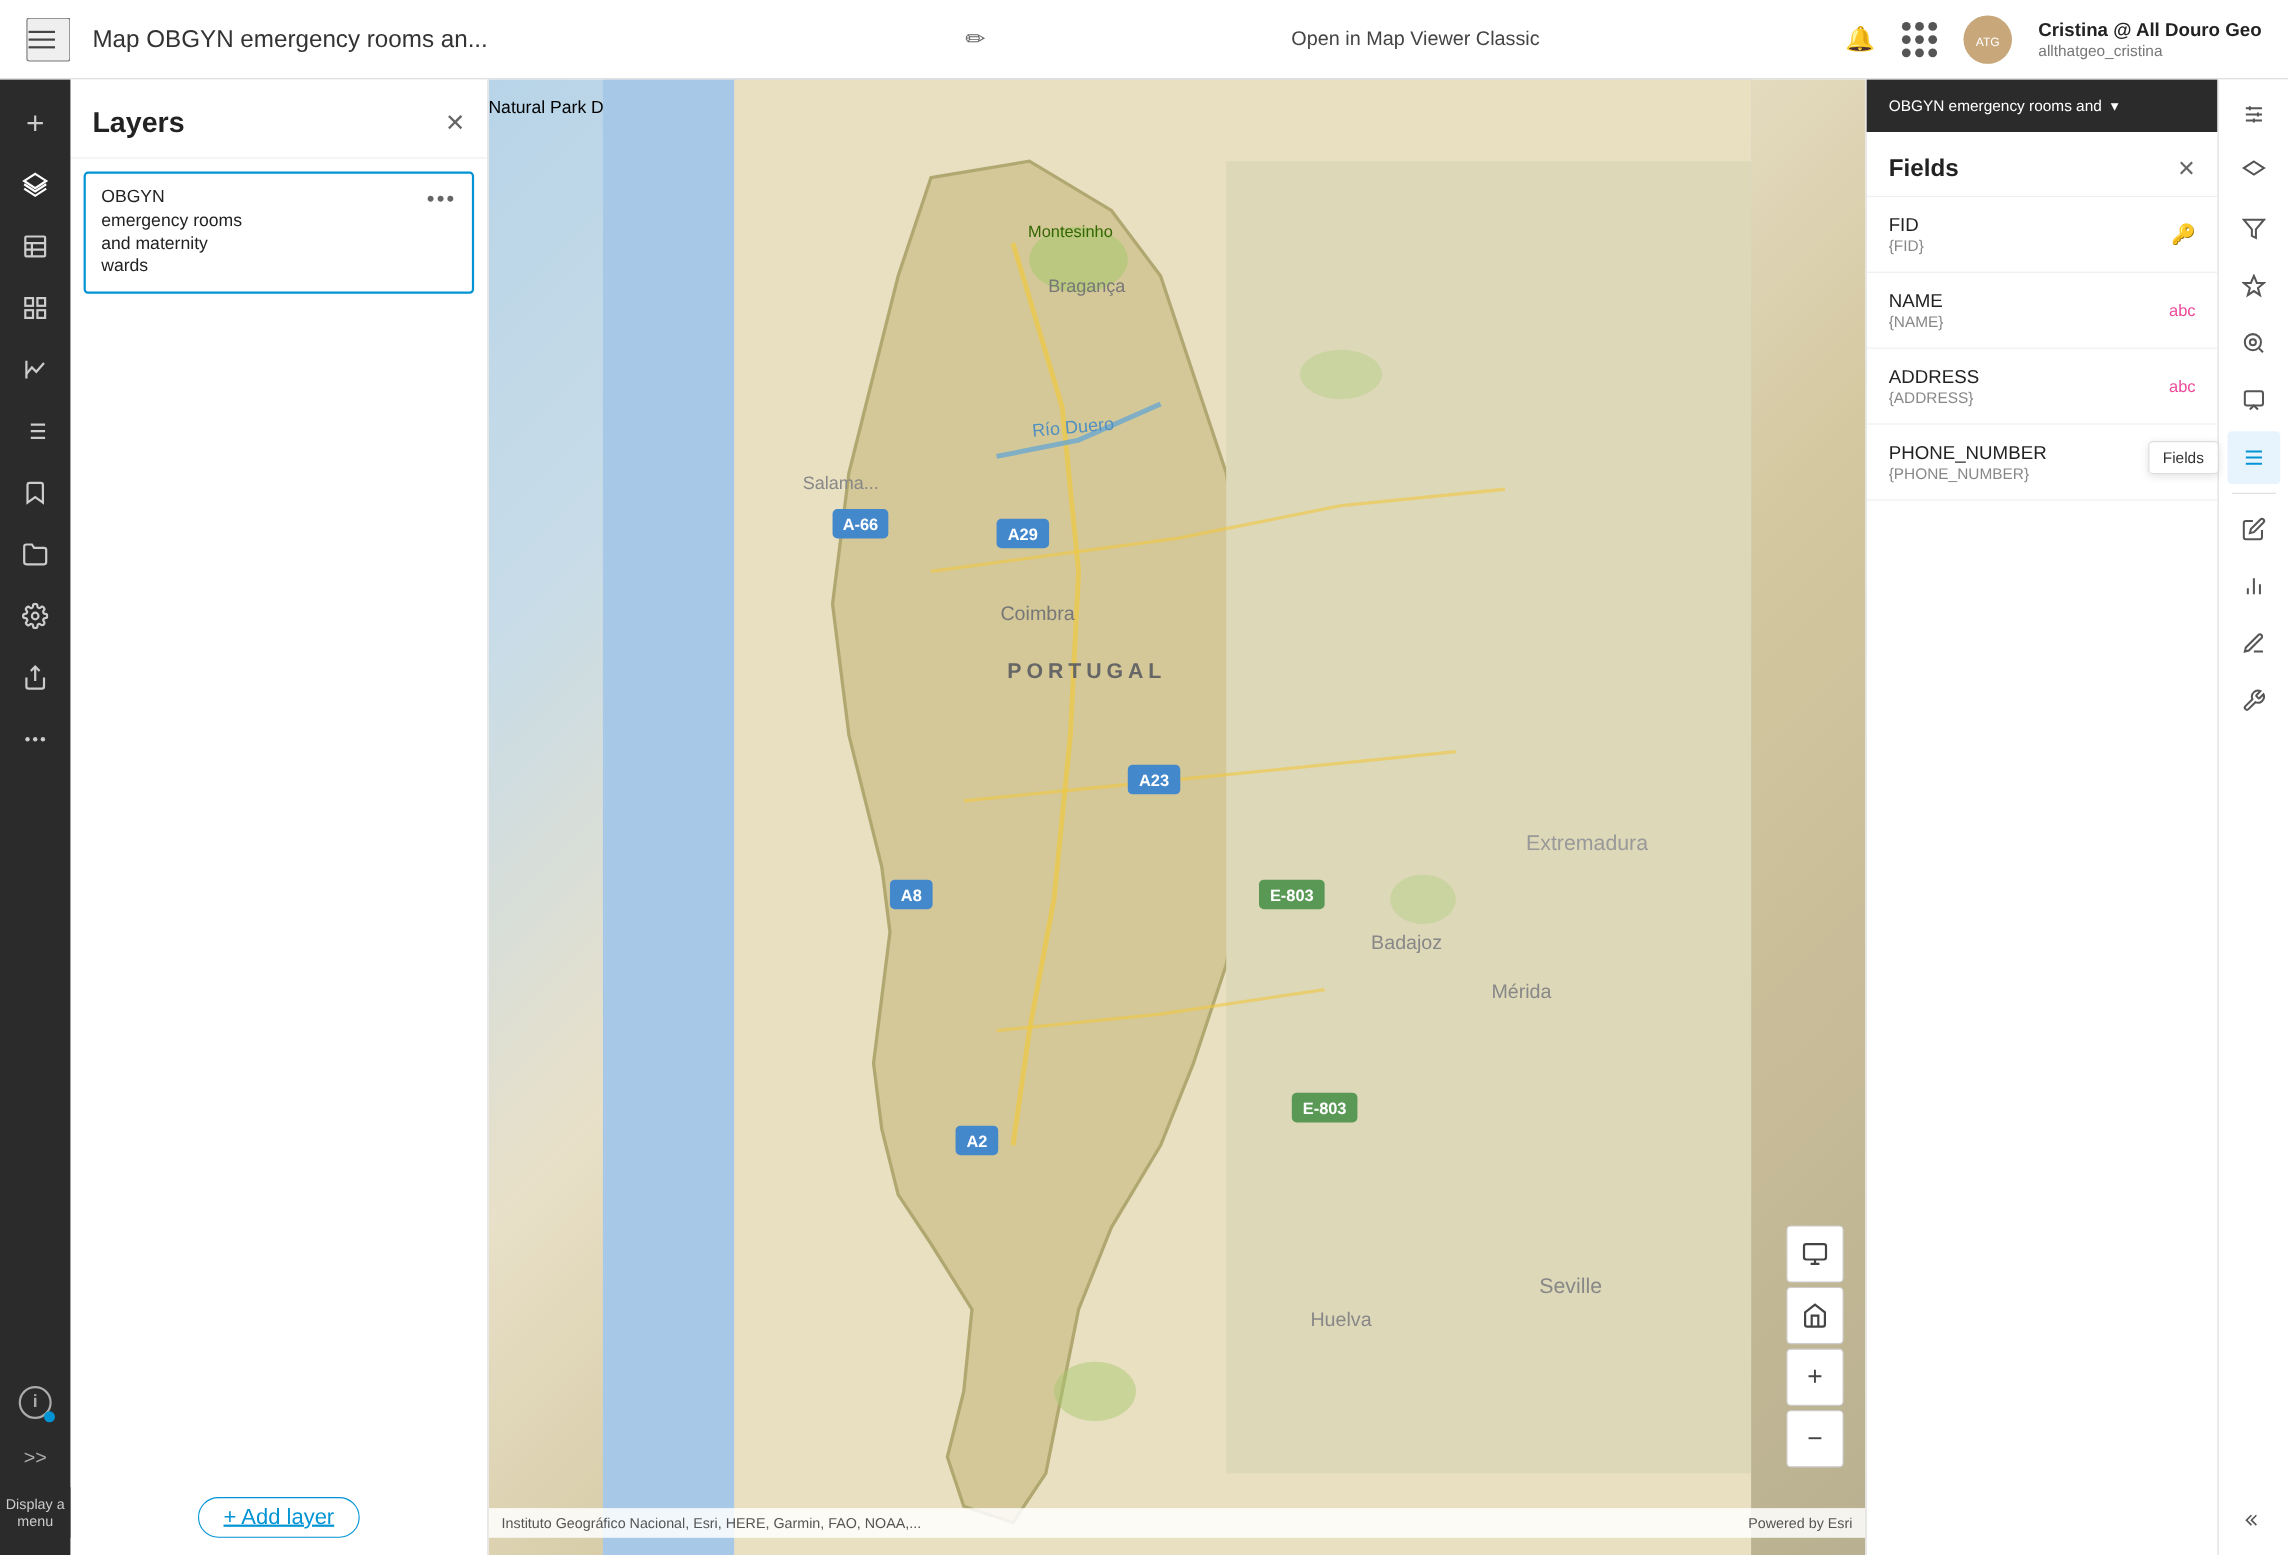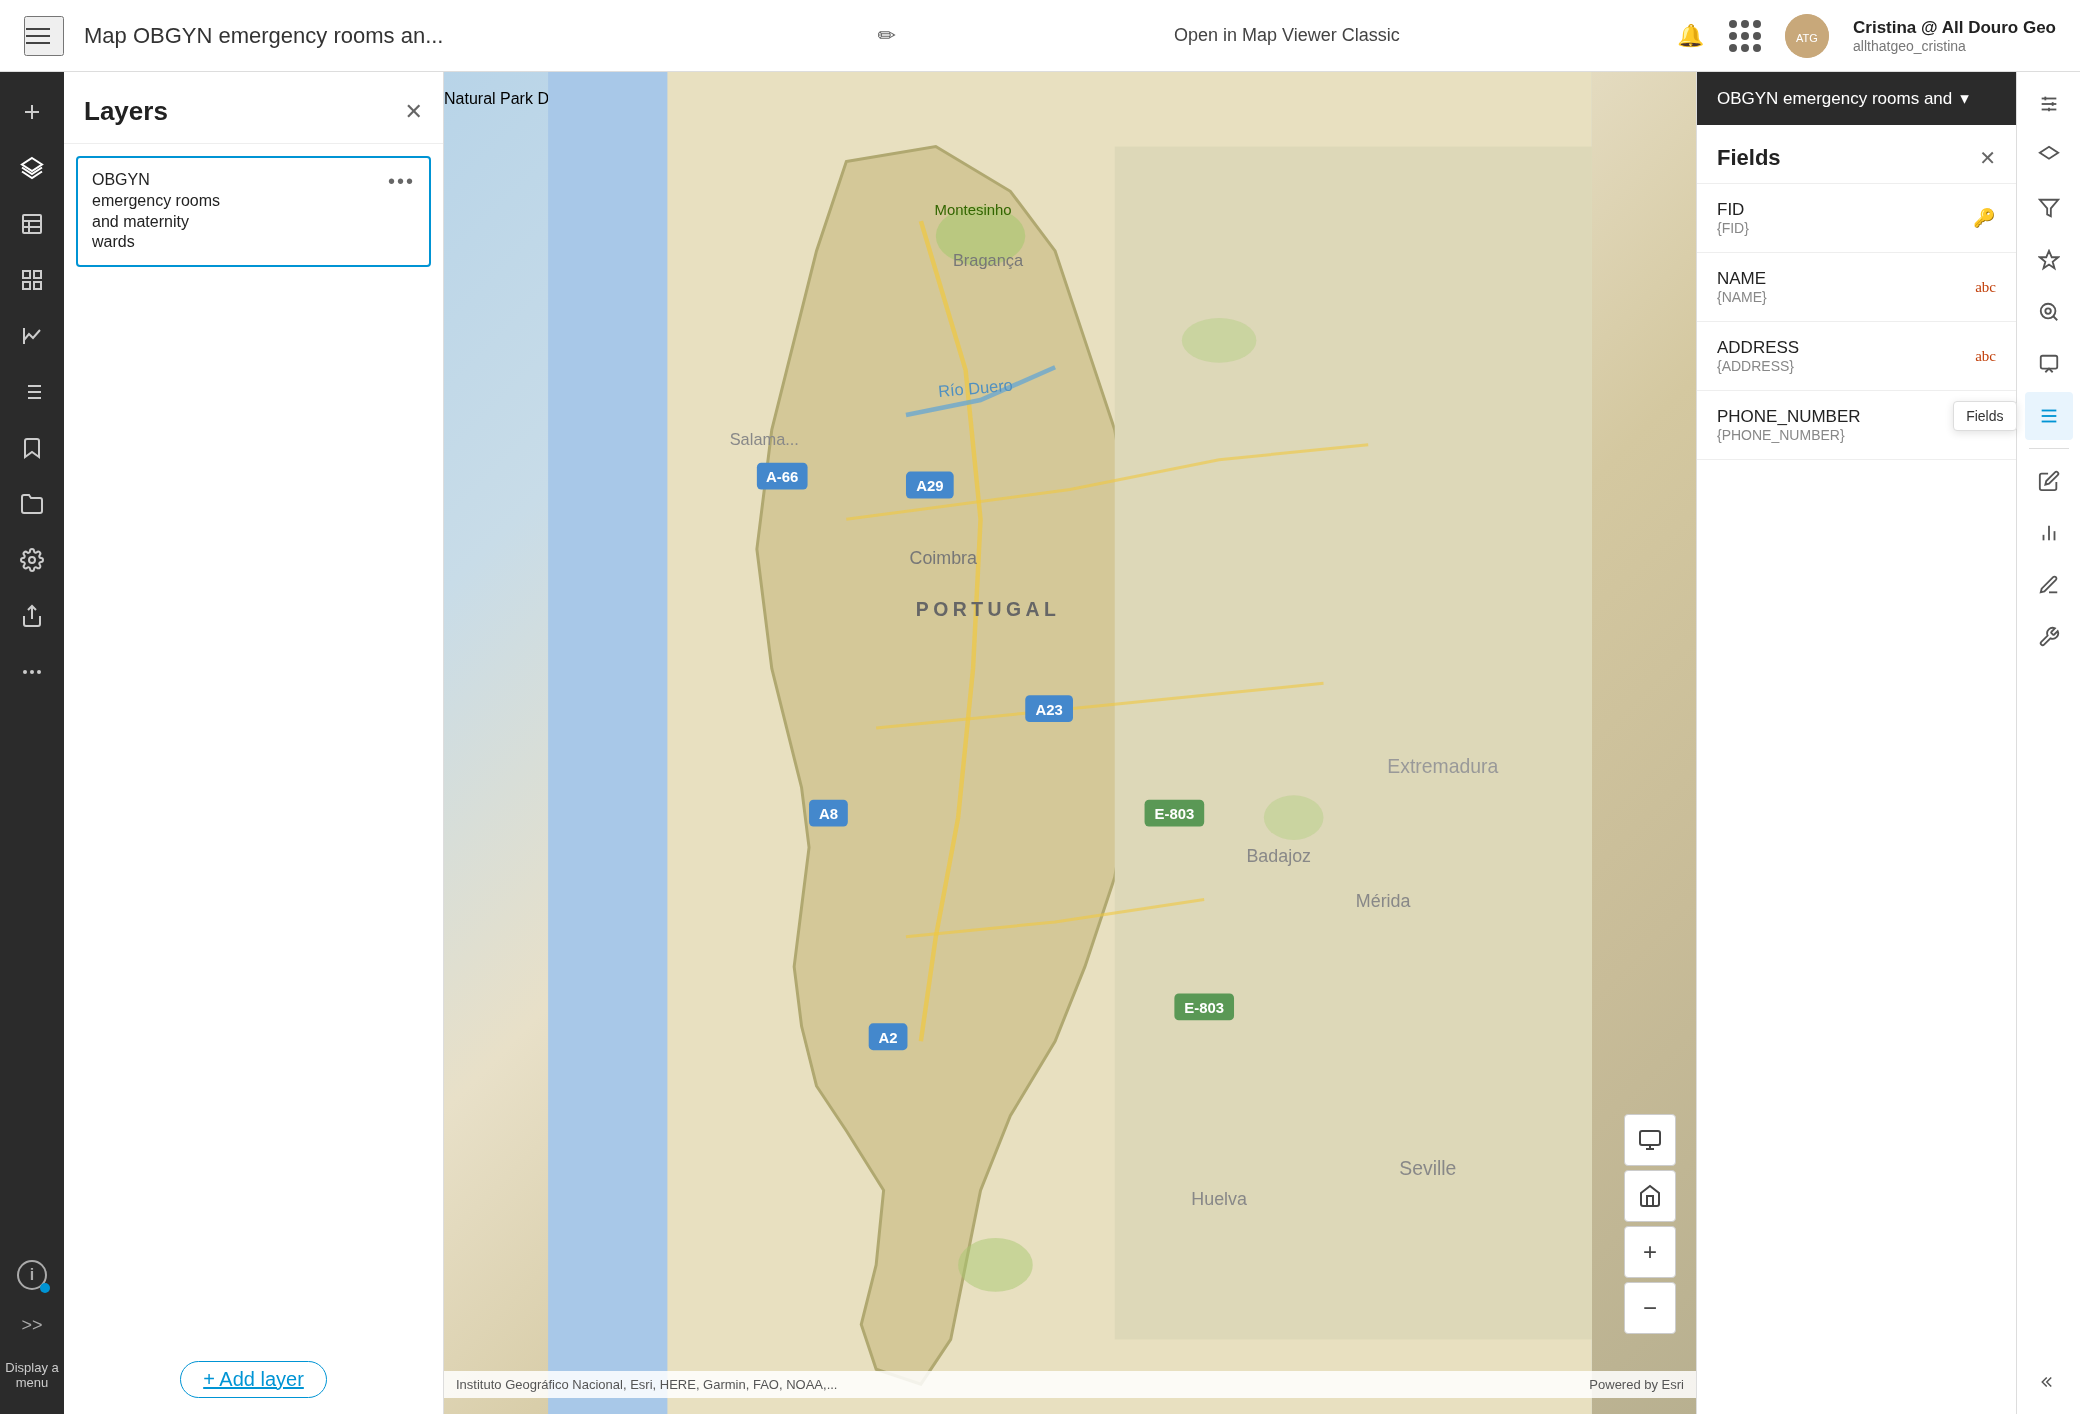--- a/index.html
+++ b/index.html
@@ -101,38 +101,38 @@
     }
 
     
     .right-panel {
       width: 320px; background: #fff; border-left: 1px solid #ddd;
       display: flex; flex-direction: column; flex-shrink: 0; z-index: 40;
     }
     .right-panel-header {
       background: #2b2b2b; color: #fff; padding: 16px 20px;
       display: flex; align-items: flex-end; justify-content: space-between;
-      font-size: 17px;
+      font-size: 14px;
     }
     .right-panel-title-row { display: flex; align-items: center; gap: 8px; }
     .fields-header {
       display: flex; align-items: center; justify-content: space-between;
       padding: 20px 20px 12px; border-bottom: 1px solid #eee;
     }
     .fields-title { font-size: 22px; font-weight: 600; color: #222; }
     .fields-close { font-size: 20px; color: #666; cursor: pointer; }
     .fields-list { flex: 1; overflow-y: auto; }
     .field-item {
       display: flex; align-items: center; justify-content: space-between;
       padding: 16px 20px; border-bottom: 1px solid #eee;
     }
     .field-item-left { }
     .field-name { font-size: 17px; font-weight: 500; color: #222; }
     .field-var { font-size: 14px; color: #888; }
-    .field-type { font-size: 15px; color: #c2410c; font-family: Liberation Serif, serif; }
+    .field-type { font-size: 15px; color: #ec4899; }
     .field-icon { font-size: 18px; color: #888; }
 
     
     .far-right-toolbar {
       width: 64px; background: #fff; border-left: 1px solid #ddd;
       display: flex; flex-direction: column; align-items: center;
       padding: 8px 0; gap: 4px; flex-shrink: 0; z-index: 50;
     }
     .toolbar-btn {
       width: 48px; height: 48px; display: flex; align-items: center; justify-content: center;

